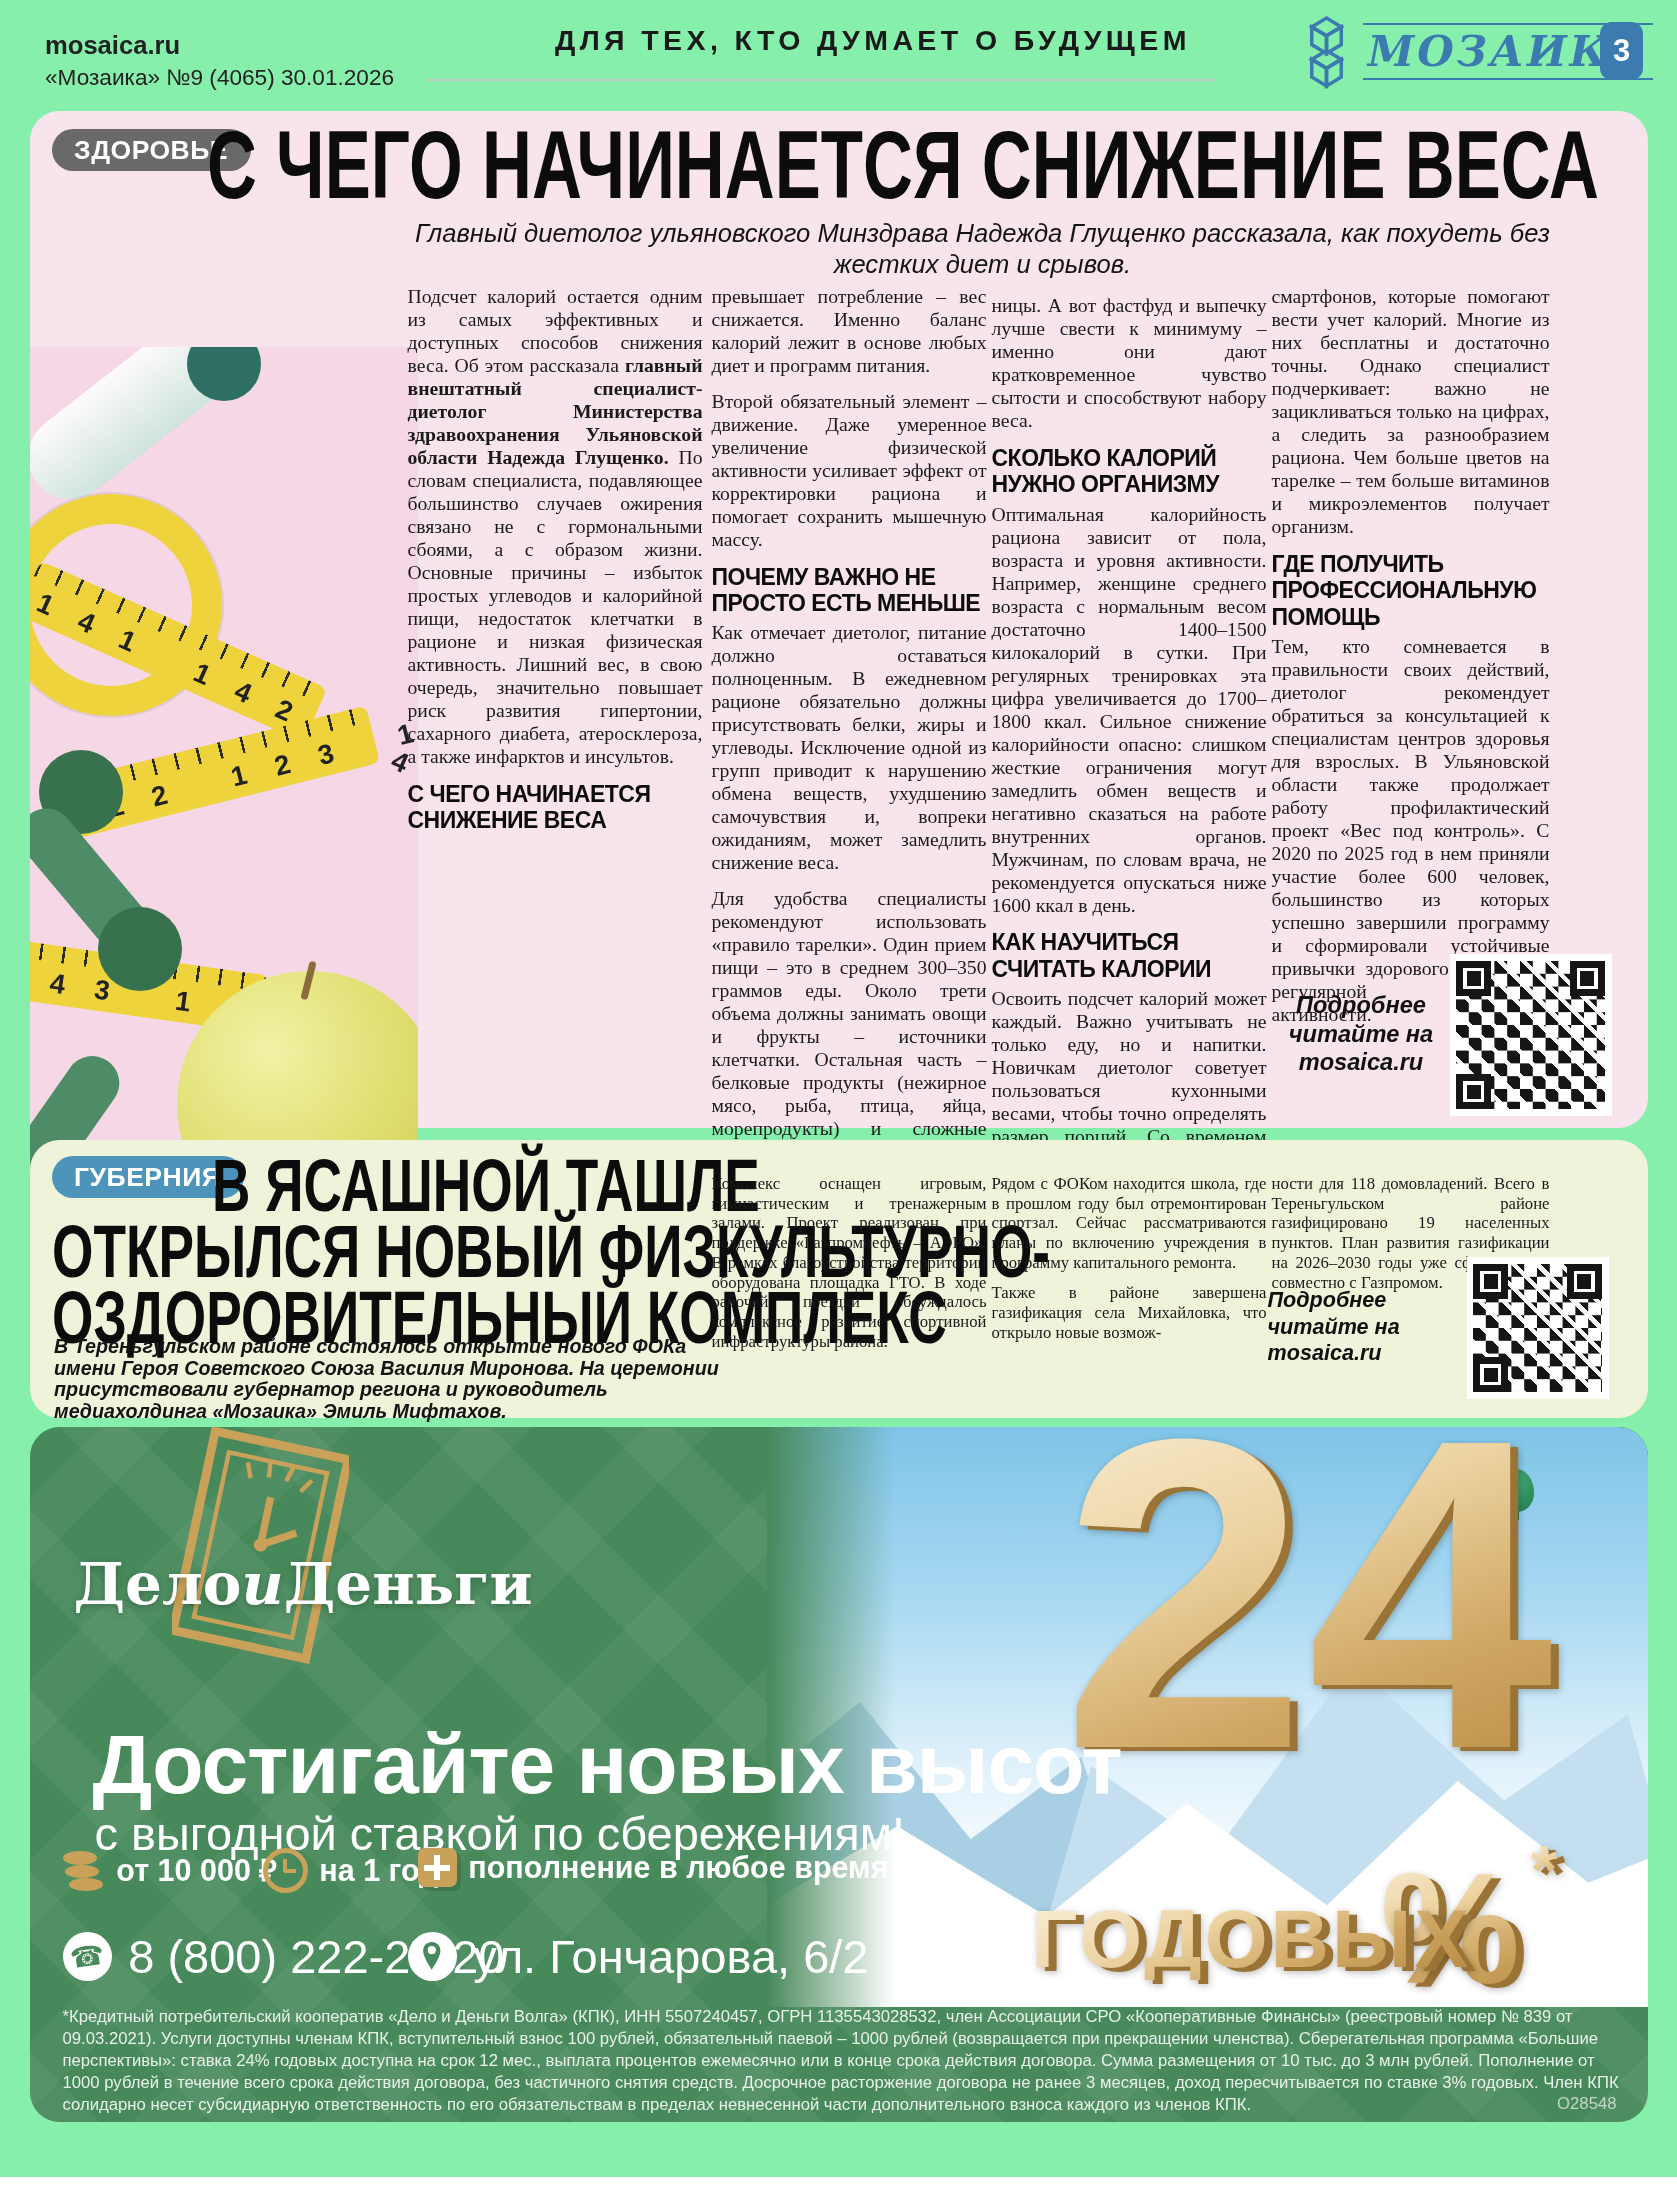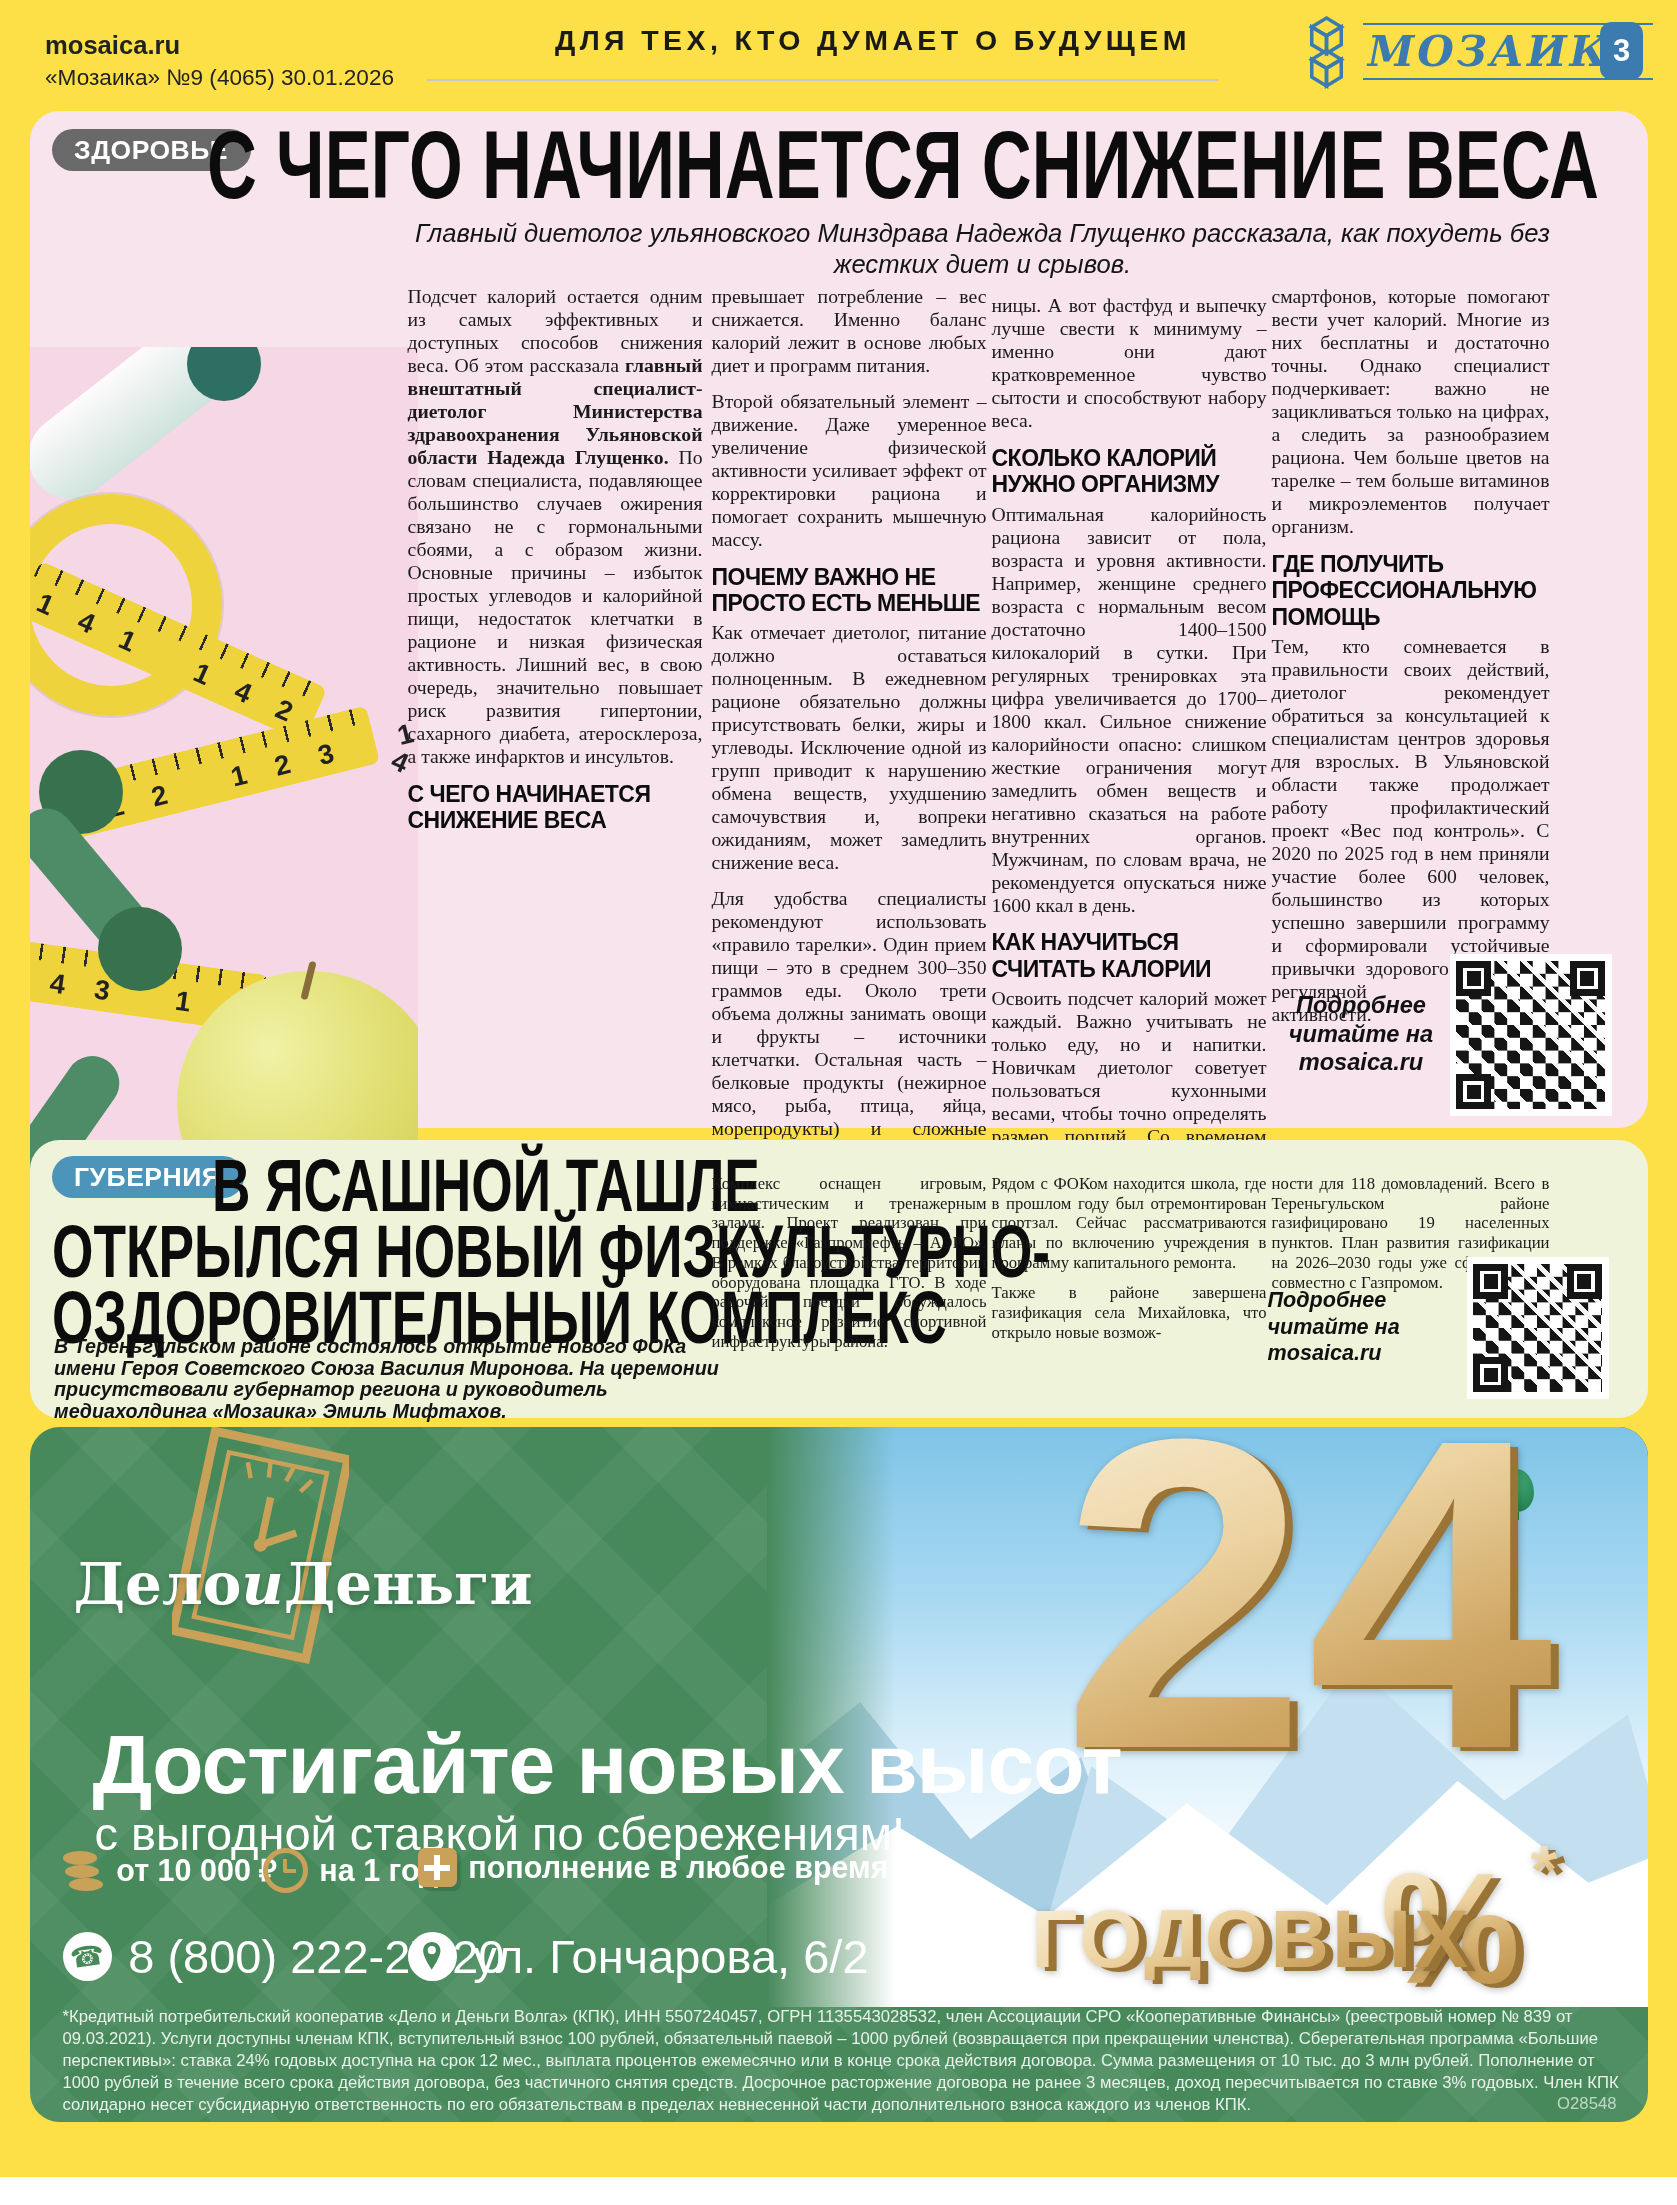--- a/index.html
+++ b/index.html
@@ -1,16 +1,16 @@
 <!DOCTYPE html>
 <html style="font-size:7.9px"><head>
 <meta charset="utf-8">
 <style>
   html,body{margin:0;padding:0;background:#fff;}
-  #page{position:relative;width:1677px;height:2177px;background:#fde047;overflow:hidden;
+  #page{position:relative;width:1677px;height:2177px;background:#86efac;overflow:hidden;
         font-family:"Liberation Sans",sans-serif;color:#111;}
 
   
   .hdr-site{position:absolute;left:45px;top:30.5px;font-size:25.6px;font-weight:bold;color:#222;}
   .hdr-issue{position:absolute;left:45px;top:65px;font-size:22.6px;color:#222;}
   .hdr-motto{position:absolute;left:555px;top:23.6px;font-size:28.5px;font-weight:bold;letter-spacing:4.4px;color:#1a1a1a;}
   .hdr-line{position:absolute;left:427px;top:79px;width:791px;height:1.5px;background:#c9c9c9;}
   .hdr-logo{position:absolute;left:1297px;top:14.7px;display:flex;align-items:center;gap:6.9px;}
   .hdr-logo-text{font-family:"DejaVu Serif",serif;font-style:italic;font-weight:bold;font-size:42px;
     color:#3c7bb0;letter-spacing:2.9px;border-top:2.9px solid #3c7bb0;border-bottom:2.9px solid #3c7bb0;padding:2px 4.9px;}

